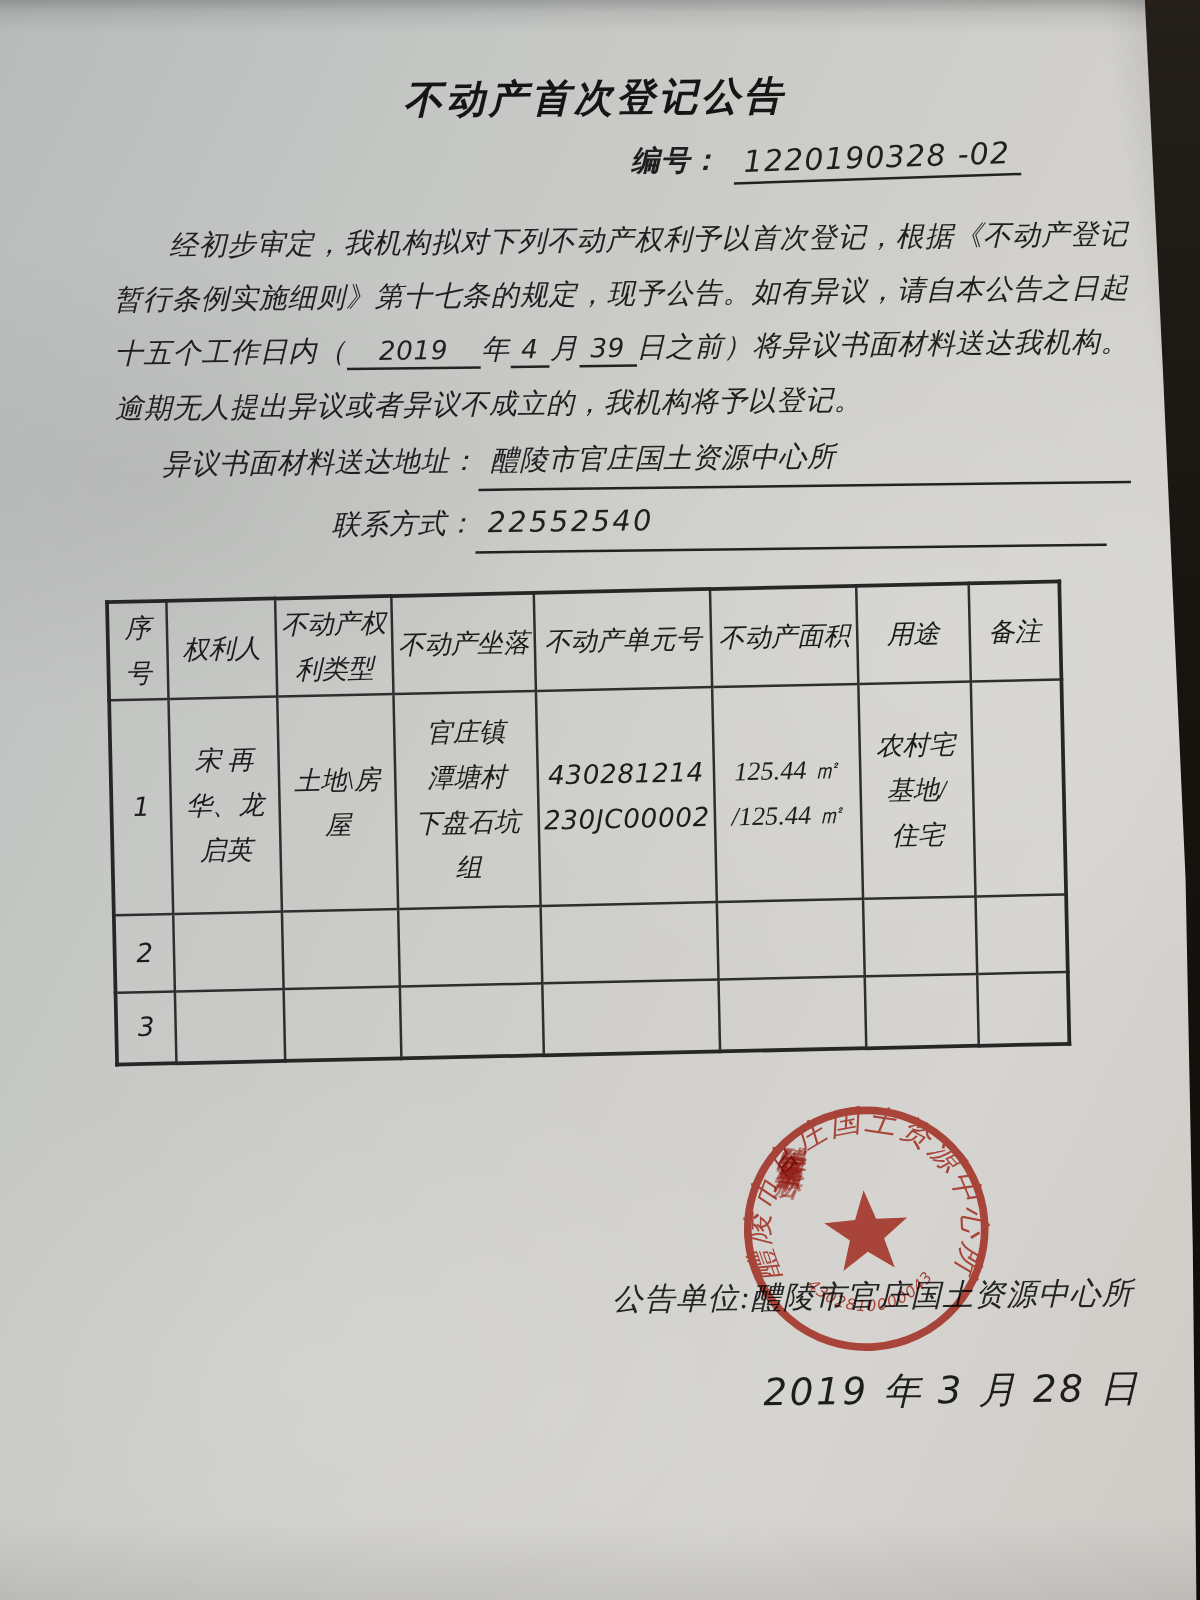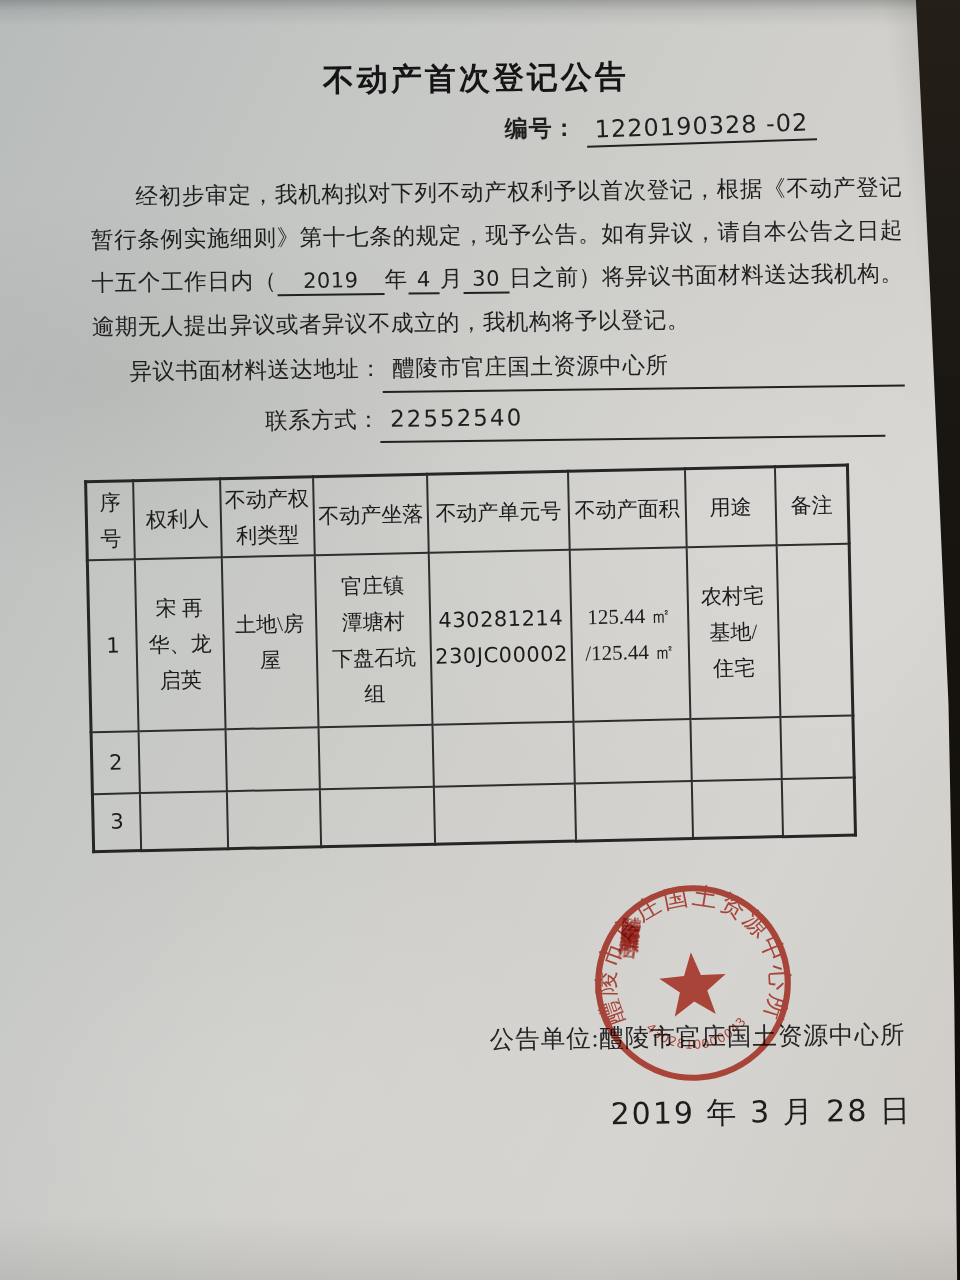--- a/index.html
+++ b/index.html
@@ -1,18 +1,18 @@
 <!DOCTYPE html>
 <html><head>
 <meta charset="utf-8">
 <style>
   html,body{margin:0;padding:0;background:#12100d;}
   .photo{position:relative;width:960px;height:1280px;overflow:hidden;
          background:linear-gradient(180deg,#241f19 0%,#18140f 40%,#0e0c09 100%);
-         font-family:"Liberation Serif",serif;}
+         font-family:"Liberation Serif",serif;font-style:italic;}
   
   .paper{position:absolute;inset:0;
          clip-path:polygon(0 0,95.4% 0,96.9% 23%,98.8% 55%,99.4% 78%,99.7% 100%,0 100%);
          background:
            radial-gradient(720px 420px at 28% 86%, rgba(255,255,255,.10), rgba(0,0,0,0) 60%),
            radial-gradient(680px 520px at 78% 40%, rgba(255,255,255,.12), rgba(0,0,0,0) 60%),
            radial-gradient(560px 300px at 12% 30%, rgba(0,0,0,.05), rgba(0,0,0,0) 65%),
            linear-gradient(115deg,#b7bbba 0%,#c6c8c5 28%,#d0cfcb 55%,#d6d4d0 76%,#cecbc6 100%);}
   .paper::before{content:"";position:absolute;inset:0;
          background:linear-gradient(180deg,rgba(40,45,48,.28) 0,rgba(40,45,48,.10) 10px,rgba(0,0,0,0) 26px);}
@@ -72,21 +72,21 @@
   <div class="paper"></div>
 
   <div class="content">
     <div class="title">不动产首次登记公告</div>
 
     <div class="docno">
       <span class="lbl">编号：</span>
       <span class="val">1220190328 -02</span>
     </div>
 
-    <div class="para"><span>经初步审定，我机构拟对下列不动产权利予以首次登记，根据《不动产登记暂行条例实施细则》第十七条的规定，现予公告。如有异议，请自本公告之日起十五个工作日内（</span><span class="u-inl u-y">2019</span><span>年</span><span class="u-inl u-m">4</span><span>月</span><span class="u-inl u-d">30</span><span>日之前）将异议书面材料送达我机构。逾期无人提出异议或者异议不成立的，我机构将予以登记。</span></div>
+    <div class="para"><span>经初步审定，我机构拟对下列不动产权利予以首次登记，根据《不动产登记暂行条例实施细则》第十七条的规定，现予公告。如有异议，请自本公告之日起十五个工作日内（</span><span class="u-inl u-y">2019</span><span>年</span><span class="u-inl u-m">4</span><span>月</span><span class="u-inl u-d">39</span><span>日之前）将异议书面材料送达我机构。逾期无人提出异议或者异议不成立的，我机构将予以登记。</span></div>
 
     <div class="line-row addr">
       <span class="lbl">异议书面材料送达地址：</span>
       <span class="uval">醴陵市官庄国土资源中心所</span>
     </div>
 
     <div class="line-row cont">
       <span class="lbl">联系方式：</span>
       <span class="uval">22552540</span>
     </div>

